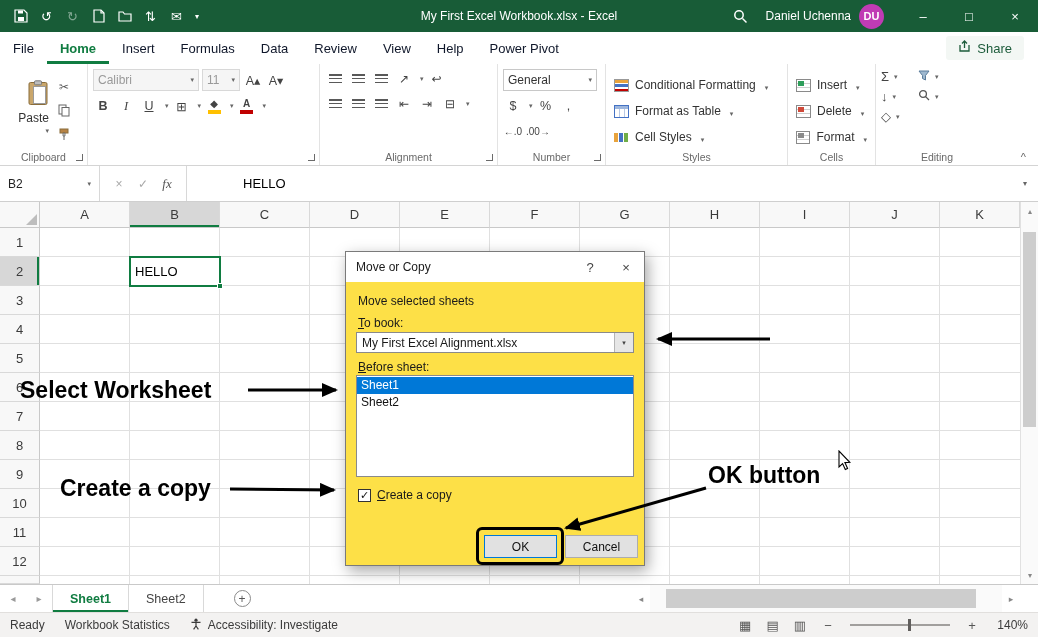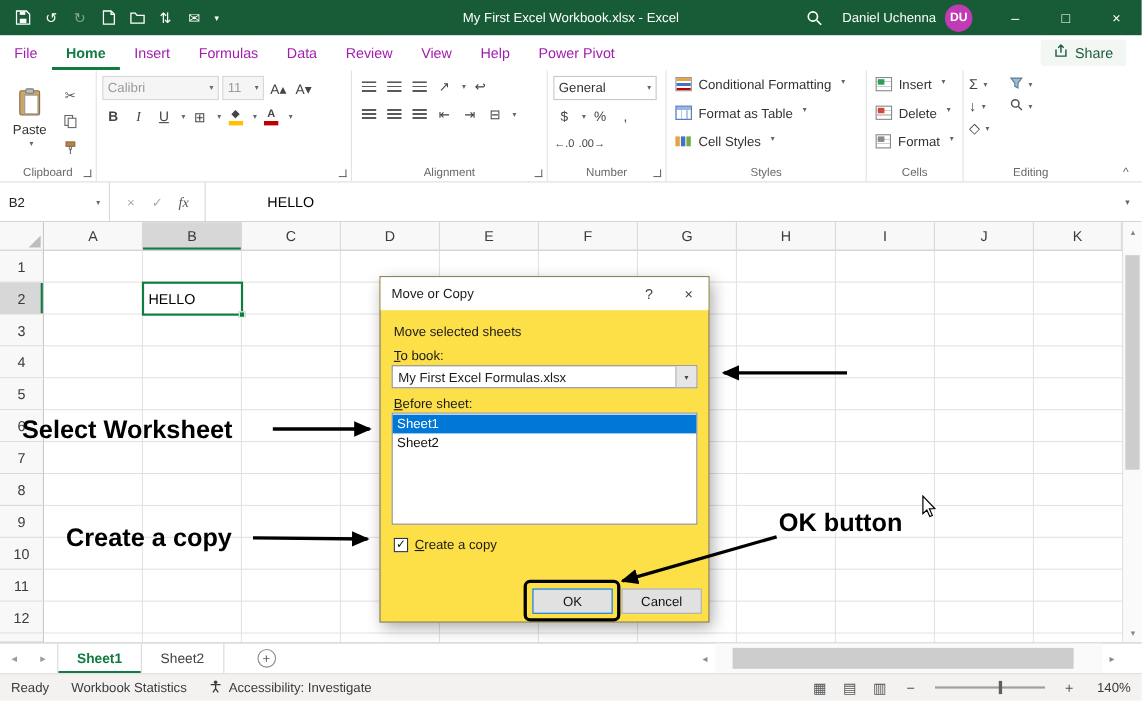--- a/index.html
+++ b/index.html
@@ -14,49 +14,49 @@
   .qbtn.tiny { width:14px; font-size:8px; }
   .tb-title { position:absolute; left:0; right:0; text-align:center; font-size:12px; color:#fff; pointer-events:none; }
   .tb-right { margin-left:auto; display:flex; align-items:center; height:100%; z-index:2; }
   .tbtn { width:42px; height:100%; display:flex; align-items:center; justify-content:center; }
   .tb-user { font-size:12px; margin:0 8px 0 4px; }
   .avatar { width:25px; height:25px; border-radius:50%; background:#C03BB4; color:#fff; font-size:11px; font-weight:700; display:flex; align-items:center; justify-content:center; margin-right:16px; }
   .wbtn { width:46px; height:100%; display:flex; align-items:center; justify-content:center; font-size:13px; }
 
   
   .menubar { position:absolute; top:32px; left:0; right:0; height:32px; background:#fff; display:flex; align-items:center; }
-  .mtab { padding:0 13px; font-size:13px; height:100%; display:flex; align-items:center; color:#a21caf; }
+  .mtab { padding:0 13px; font-size:13px; height:100%; display:flex; align-items:center; color:#0f172a; }
   .mtab.active { color:#107C41; font-weight:700; box-shadow:inset 0 -3px 0 #107C41; }
   .share { margin-left:auto; margin-right:14px; display:flex; gap:6px; align-items:center; padding:4px 12px; border-radius:3px; background:#f3f7f4; color:#1d5c3b; font-size:13px; }
 
   
   .ribbon { position:absolute; top:64px; left:0; right:0; height:102px; background:#fff; border-bottom:1px solid #d4d4d4; display:flex; }
   .rgroup { position:relative; border-right:1px solid #e3e3e3; height:100%; padding:5px 5px 16px; }
   .grp-label { position:absolute; bottom:2px; left:0; right:0; text-align:center; font-size:10.5px; color:#696969; }
   .launcher { position:absolute; right:4px; bottom:4px; width:7px; height:7px; border-right:1.4px solid #6b6b6b; border-bottom:1.4px solid #6b6b6b; }
   .grp-content { display:flex; height:100%; }
   .grp-rows { display:flex; flex-direction:column; gap:5px; }
   .rrow { display:flex; align-items:center; gap:3px; }
-  .paste-btn { width:44px; height:76px; display:flex; flex-direction:column; align-items:center; justify-content:center; gap:2px; font-size:12px; color:#333; }
+  .paste-btn { width:44px; height:76px; display:flex; flex-direction:column; align-items:flex-end; justify-content:center; gap:2px; font-size:12px; color:#333; }
   .clip-col { display:flex; flex-direction:column; gap:5px; padding-top:8px; margin-left:4px; }
   .sbtn { width:22px; height:19px; display:flex; align-items:center; justify-content:center; font-size:12px; color:#555; }
   .combo { display:flex; align-items:center; justify-content:space-between; border:1px solid #c8c8c8; background:#fff; height:22px; padding:0 4px; font-size:12px; color:#333; }
   .combo.disabled { background:#f5f5f5; color:#9a9a9a; border-color:#d8d8d8; }
   .dd { font-size:7px; color:#666; margin-left:3px; }
   .fbtn { min-width:20px; height:20px; display:flex; align-items:center; justify-content:center; font-size:12.5px; color:#444; }
   .fbtn.small { font-size:10px; }
   .b { font-weight:700; } .i { font-style:italic; font-family:"Liberation Serif",serif; } .u { text-decoration:underline; }
   .color-btn { width:20px; height:20px; display:flex; flex-direction:column; align-items:center; justify-content:center; }
   .color-btn .g { font-size:10px; line-height:10px; color:#444; }
   .cbar { width:13px; height:4px; margin-top:1px; }
   .cbar.yellow { background:#FFC000; } .cbar.red { background:#C00000; }
   .bars { width:13px; height:11px; background:repeating-linear-gradient(to bottom,#595959 0 1.6px,transparent 1.6px 3.8px); }
   .g12 { font-size:12px; color:#444; } .g13 { font-size:13px; color:#444; }
   .stack { display:flex; flex-direction:column; gap:4px; padding-top:1px; }
-  .srow { display:flex; align-items:flex-start; gap:6px; height:22px; font-size:12px; color:#333; padding:0 3px; white-space:nowrap; }
+  .srow { display:flex; align-items:flex-end; gap:6px; height:22px; font-size:12px; color:#333; padding:0 3px; white-space:nowrap; }
   .cfic { width:15px; height:13px; border:1px solid #999; background:linear-gradient(to bottom,#E8A33D 0 25%,#fff 25% 40%,#4472C4 40% 65%,#fff 65% 80%,#C00000 80% 100%); }
   .ftic { width:15px; height:13px; border:1px solid #4472C4; background:linear-gradient(#9db6dd 0 30%,transparent 30%),repeating-linear-gradient(to right,transparent 0 4px,#b9c9e4 4px 5px); }
   .csic { width:15px; height:13px; display:flex; gap:1px; align-items:center; }
   .csic span { width:4px; height:9px; }
   .celic { width:15px; height:13px; border:1px solid #8a8a8a; position:relative; background:repeating-linear-gradient(to bottom,transparent 0 3px,#cfcfcf 3px 4px); }
   .celic::after { content:""; position:absolute; left:1px; top:1px; width:6px; height:5px; }
   .celic.ins::after { background:#2e9e5b; } .celic.del::after { background:#d04a3a; } .celic.fmt::after { background:#8a8a8a; }
   .ebtn { display:flex; align-items:center; gap:2px; min-width:34px; }
   .collapse-btn { position:absolute; right:12px; bottom:2px; font-size:11px; color:#666; }
 
@@ -514,21 +514,21 @@
 
   <div class="dialog">
     <div class="dlg-title">
       <span>Move or Copy</span>
       <span class="dlg-tbtn first">?</span>
       <span class="dlg-tbtn">×</span>
     </div>
     <div class="dlg-abs" style="left:12px;top:42px">Move selected sheets</div>
     <div class="dlg-abs accel" style="left:12px;top:64px">To book:</div>
     <div class="dcombo">
-      <span>My First Excel Formulas.xlsx</span>
+      <span>My First Excel Alignment.xlsx</span>
       <span class="dcombo-btn">▾</span>
     </div>
     <div class="dlg-abs accel" style="left:12px;top:108px">Before sheet:</div>
     <div class="dlist">
       <div class="ditem selected">Sheet1</div>
       <div class="ditem">Sheet2</div>
     </div>
     <div class="dcheck-row">
       <span class="dcheckbox">
           <span>✓</span>

